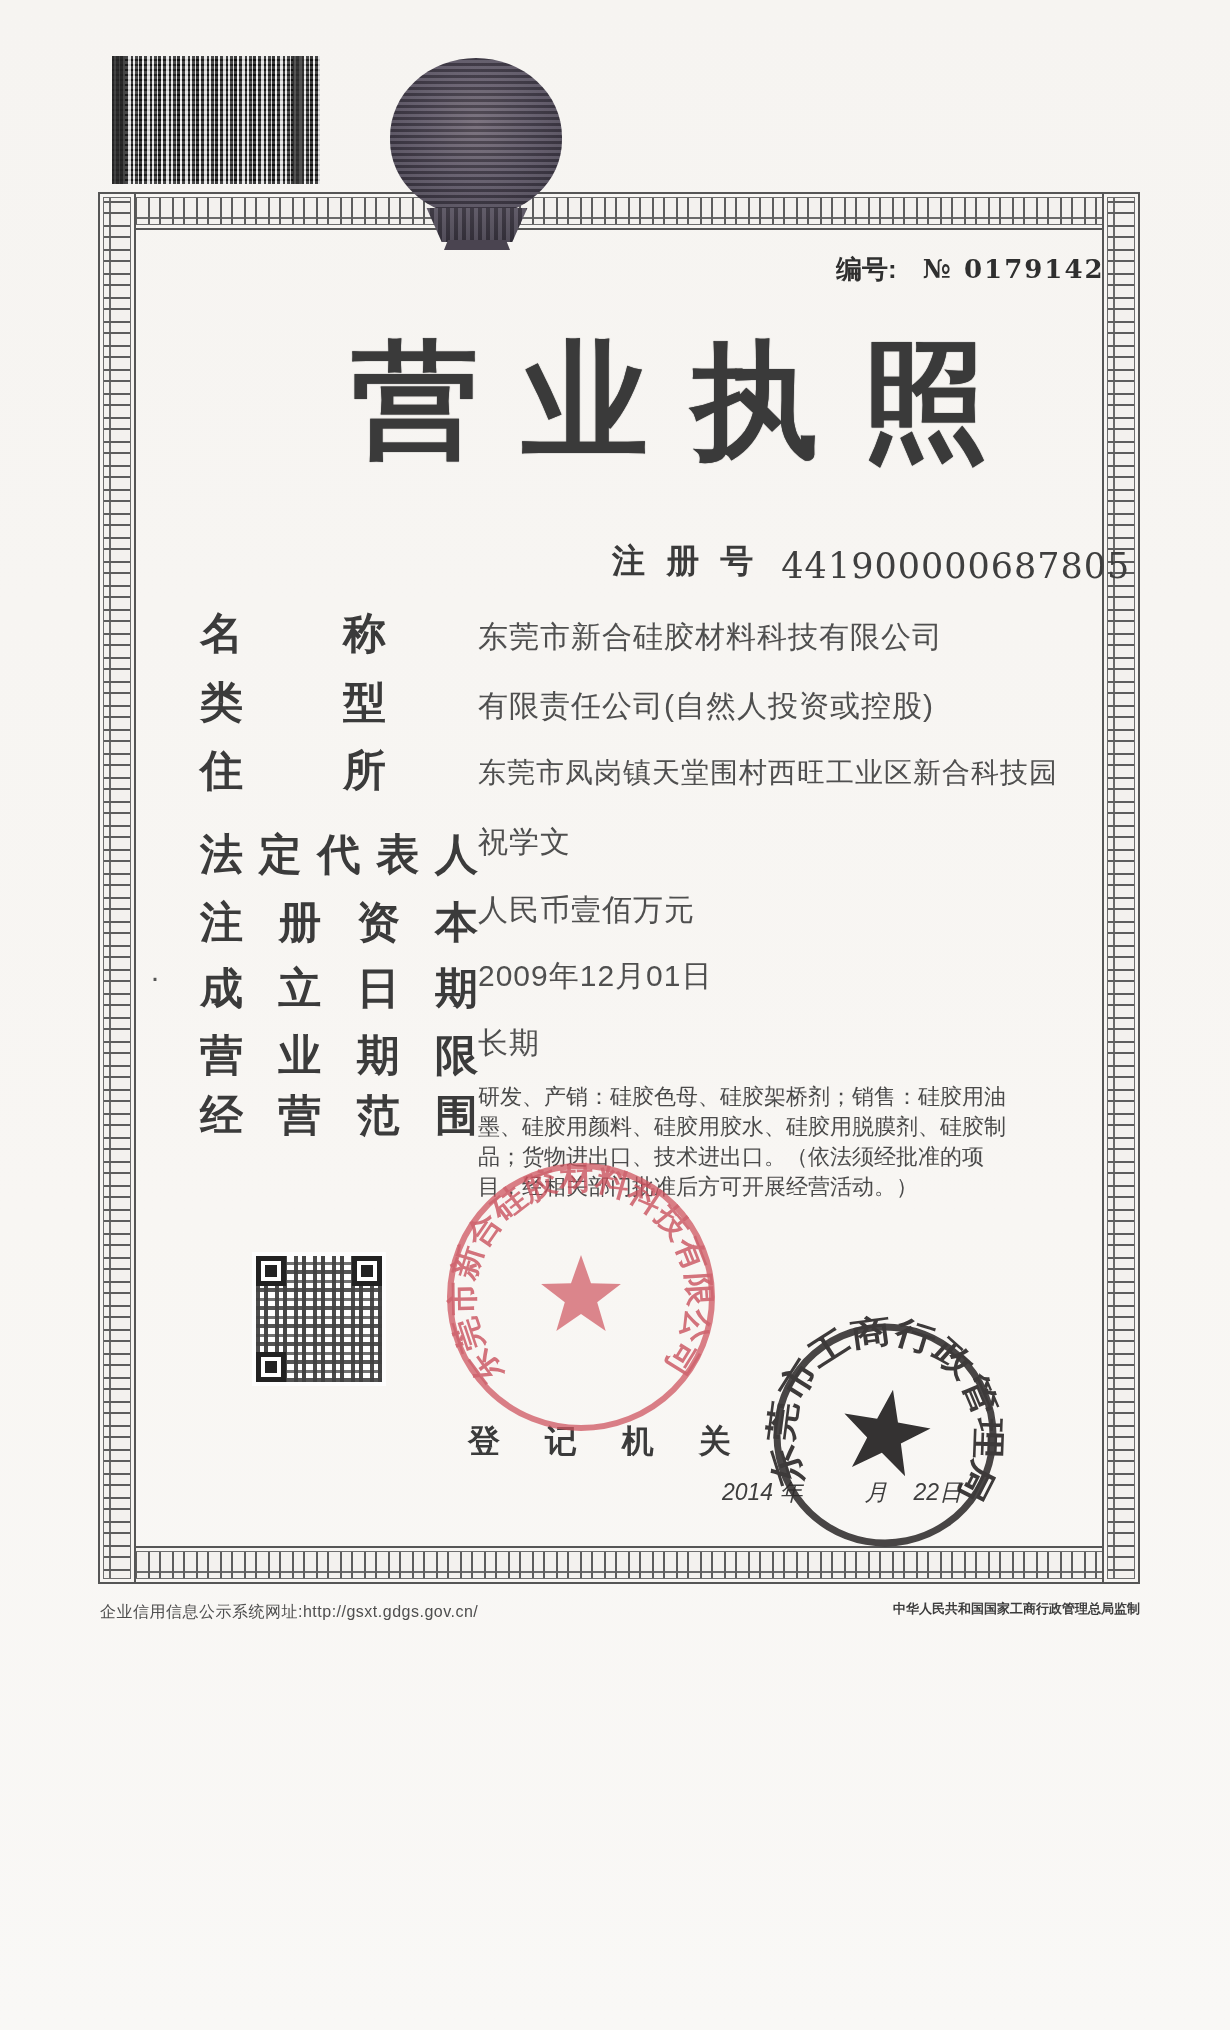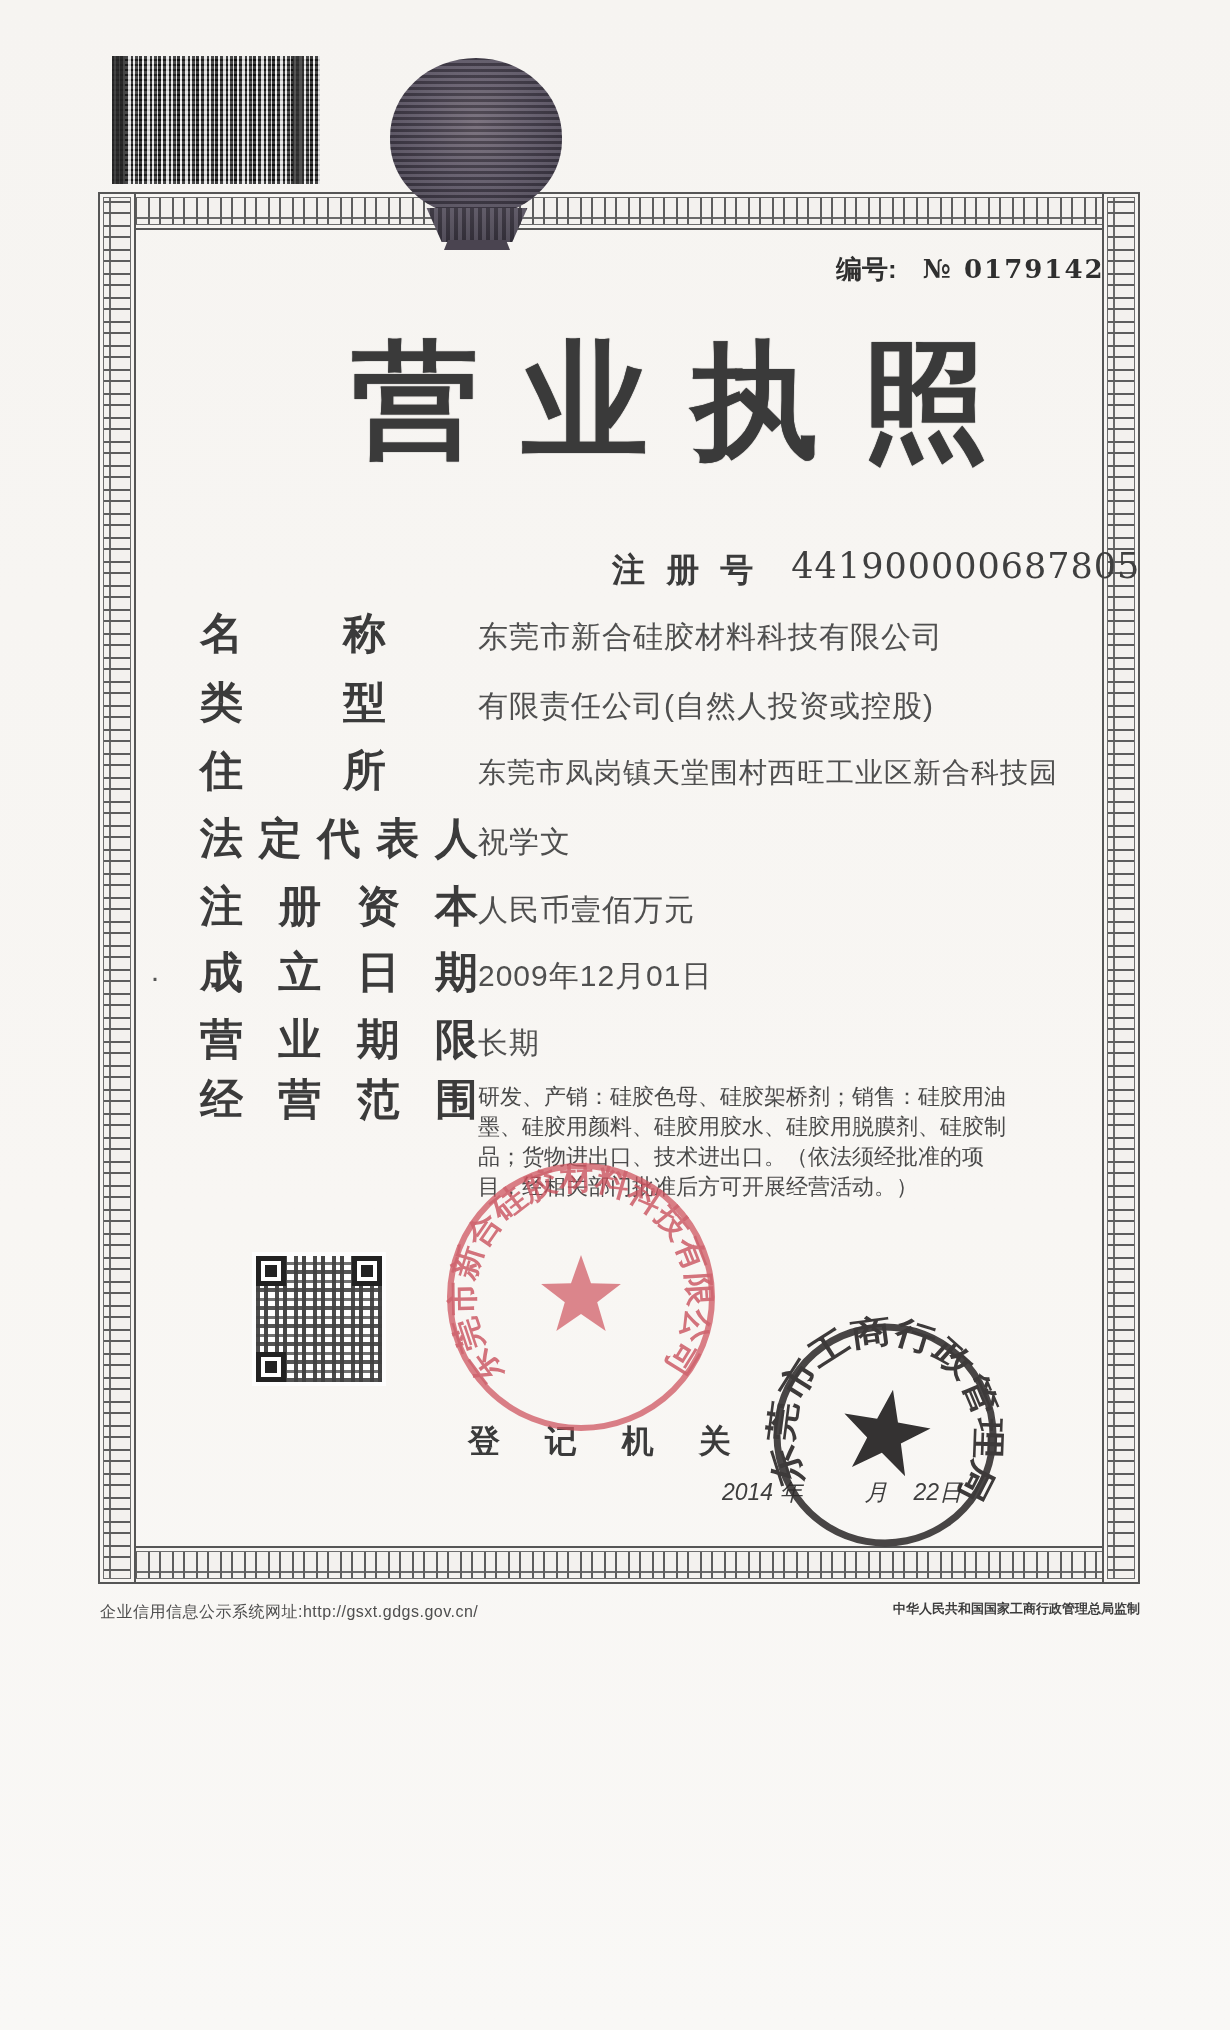--- a/index.html
+++ b/index.html
@@ -68,28 +68,28 @@
   .serial{position:absolute;left:836px;top:252px;font-size:26px;font-weight:700;color:#2f2f2f;display:flex;gap:26px;align-items:baseline;z-index:5;}
   .serial .no{font-family:"DejaVu Serif","Liberation Serif",serif;letter-spacing:2px;}
 
   .license-title{
     position:absolute;left:98px;top:332px;width:1144px;
     text-align:center;font-size:126px;font-weight:900;color:#3a3a3a;
     letter-spacing:44px;text-indent:44px;line-height:1.1;
     text-shadow:0 0 1px #3a3a3a;z-index:5;
   }
 
-  .regno{position:absolute;left:612px;top:534px;display:flex;gap:32px;align-items:flex-end;z-index:5;}
+  .regno{position:absolute;left:612px;top:534px;display:flex;gap:22px;align-items:center;z-index:5;}
   .regno .lab{font-size:33px;font-weight:600;letter-spacing:6px;color:#3b3b3b;}
   .regno .num{font-size:35px;font-family:"DejaVu Serif","Liberation Serif",serif;color:#3f3f3f;letter-spacing:1px;margin-top:12px;}
 
   .row{position:absolute;left:200px;display:flex;align-items:flex-start;z-index:5;}
   .lab{font-size:43px;font-weight:600;color:#3b3b3b;line-height:1;text-align:justify;text-align-last:justify;}
   .lab.n2{width:186px;}
-  .lab.n4{width:278px;}
+  .lab.n4{width:278px;margin-top:16px;}
   .lab.n2 + .val{margin-left:92px;}
   .val{font-size:30px;color:#4f4f4f;line-height:1.2;margin-top:7px;letter-spacing:1px;}
   .val.small{font-size:22px;line-height:30px;width:545px;margin-top:4px;letter-spacing:0;color:#4a4a4a;font-weight:500;}
   .artifact{position:absolute;left:150px;top:960px;font-size:30px;color:#555;z-index:5;}
 
   
   .qr{position:absolute;left:252px;top:1252px;width:134px;height:134px;background:#fdfdfd;z-index:5;}
   .qr .cells{
     position:absolute;inset:4px;
     background:

